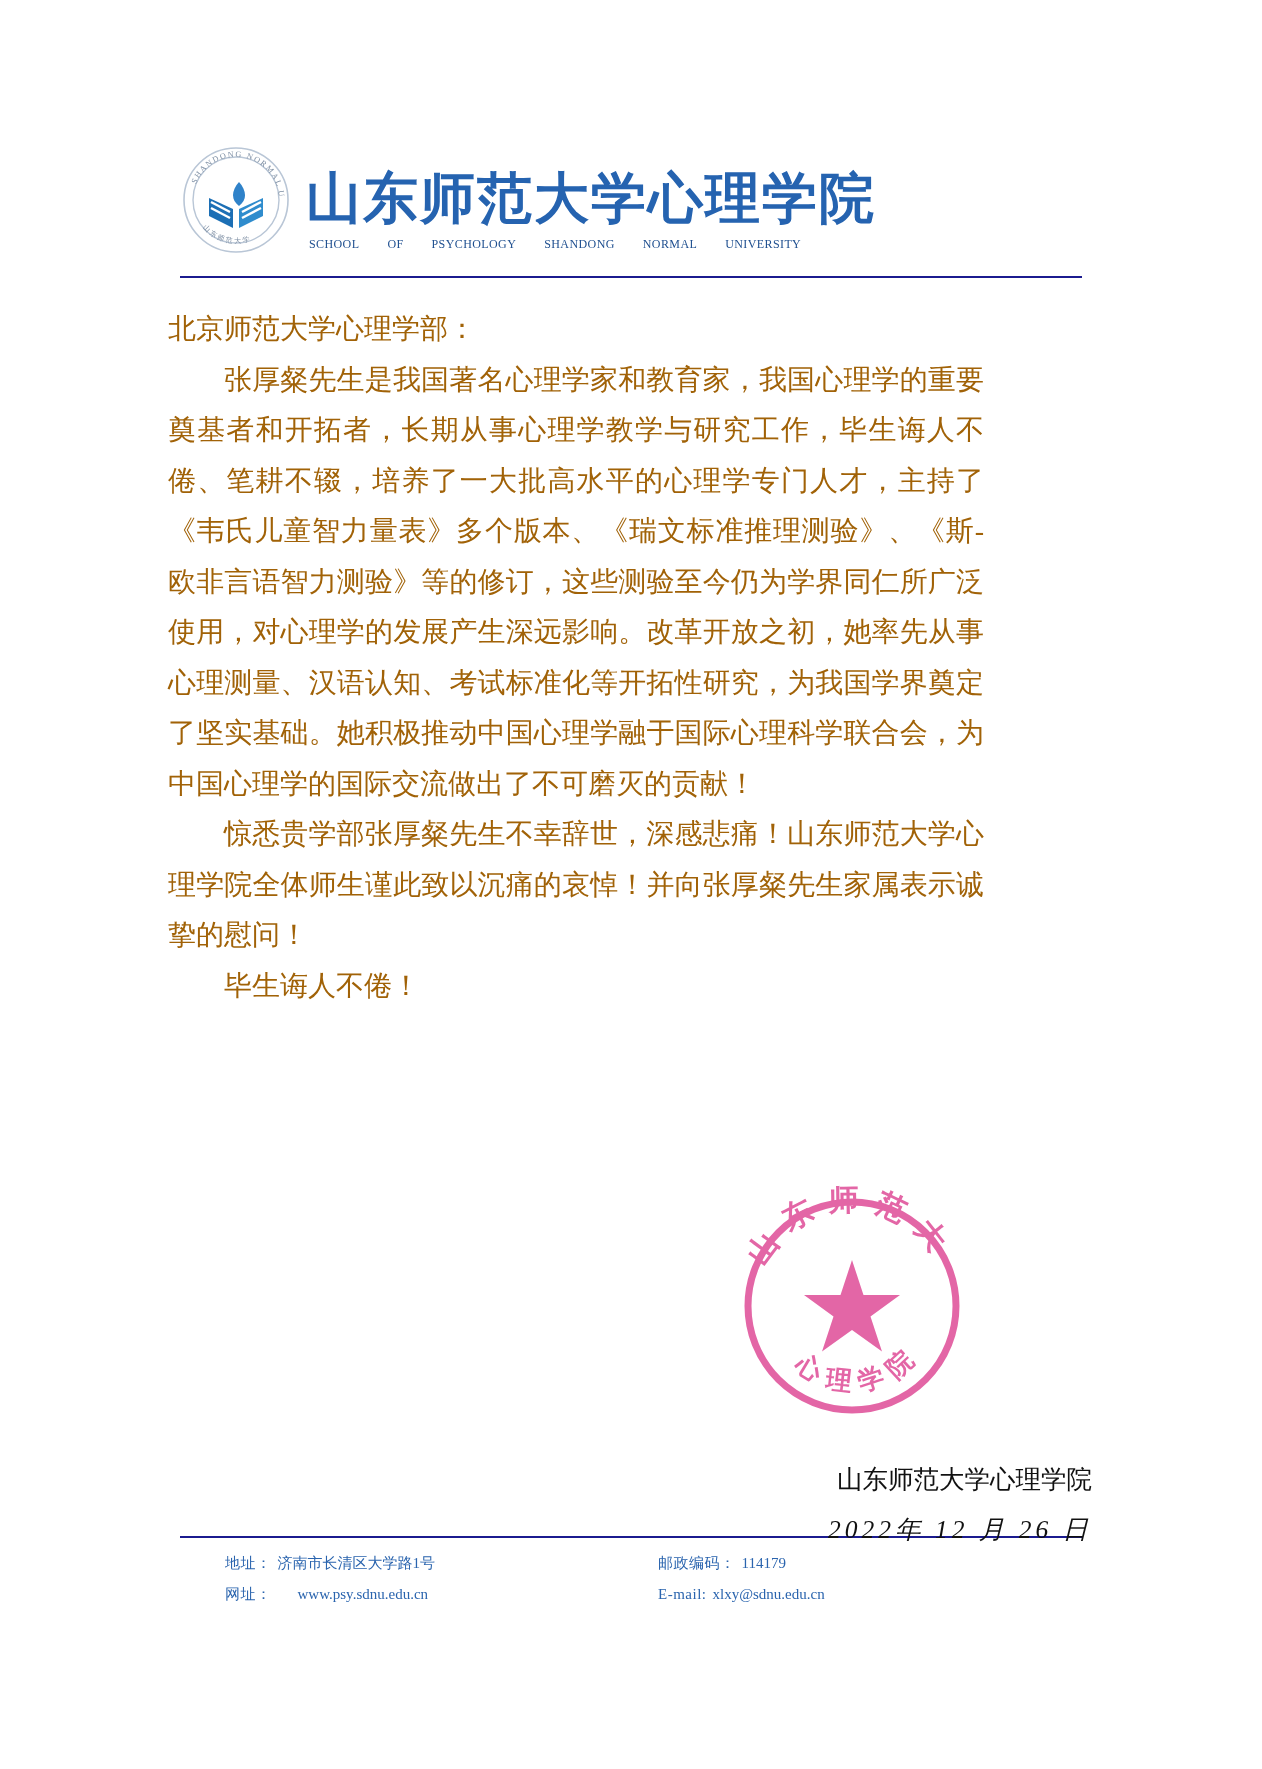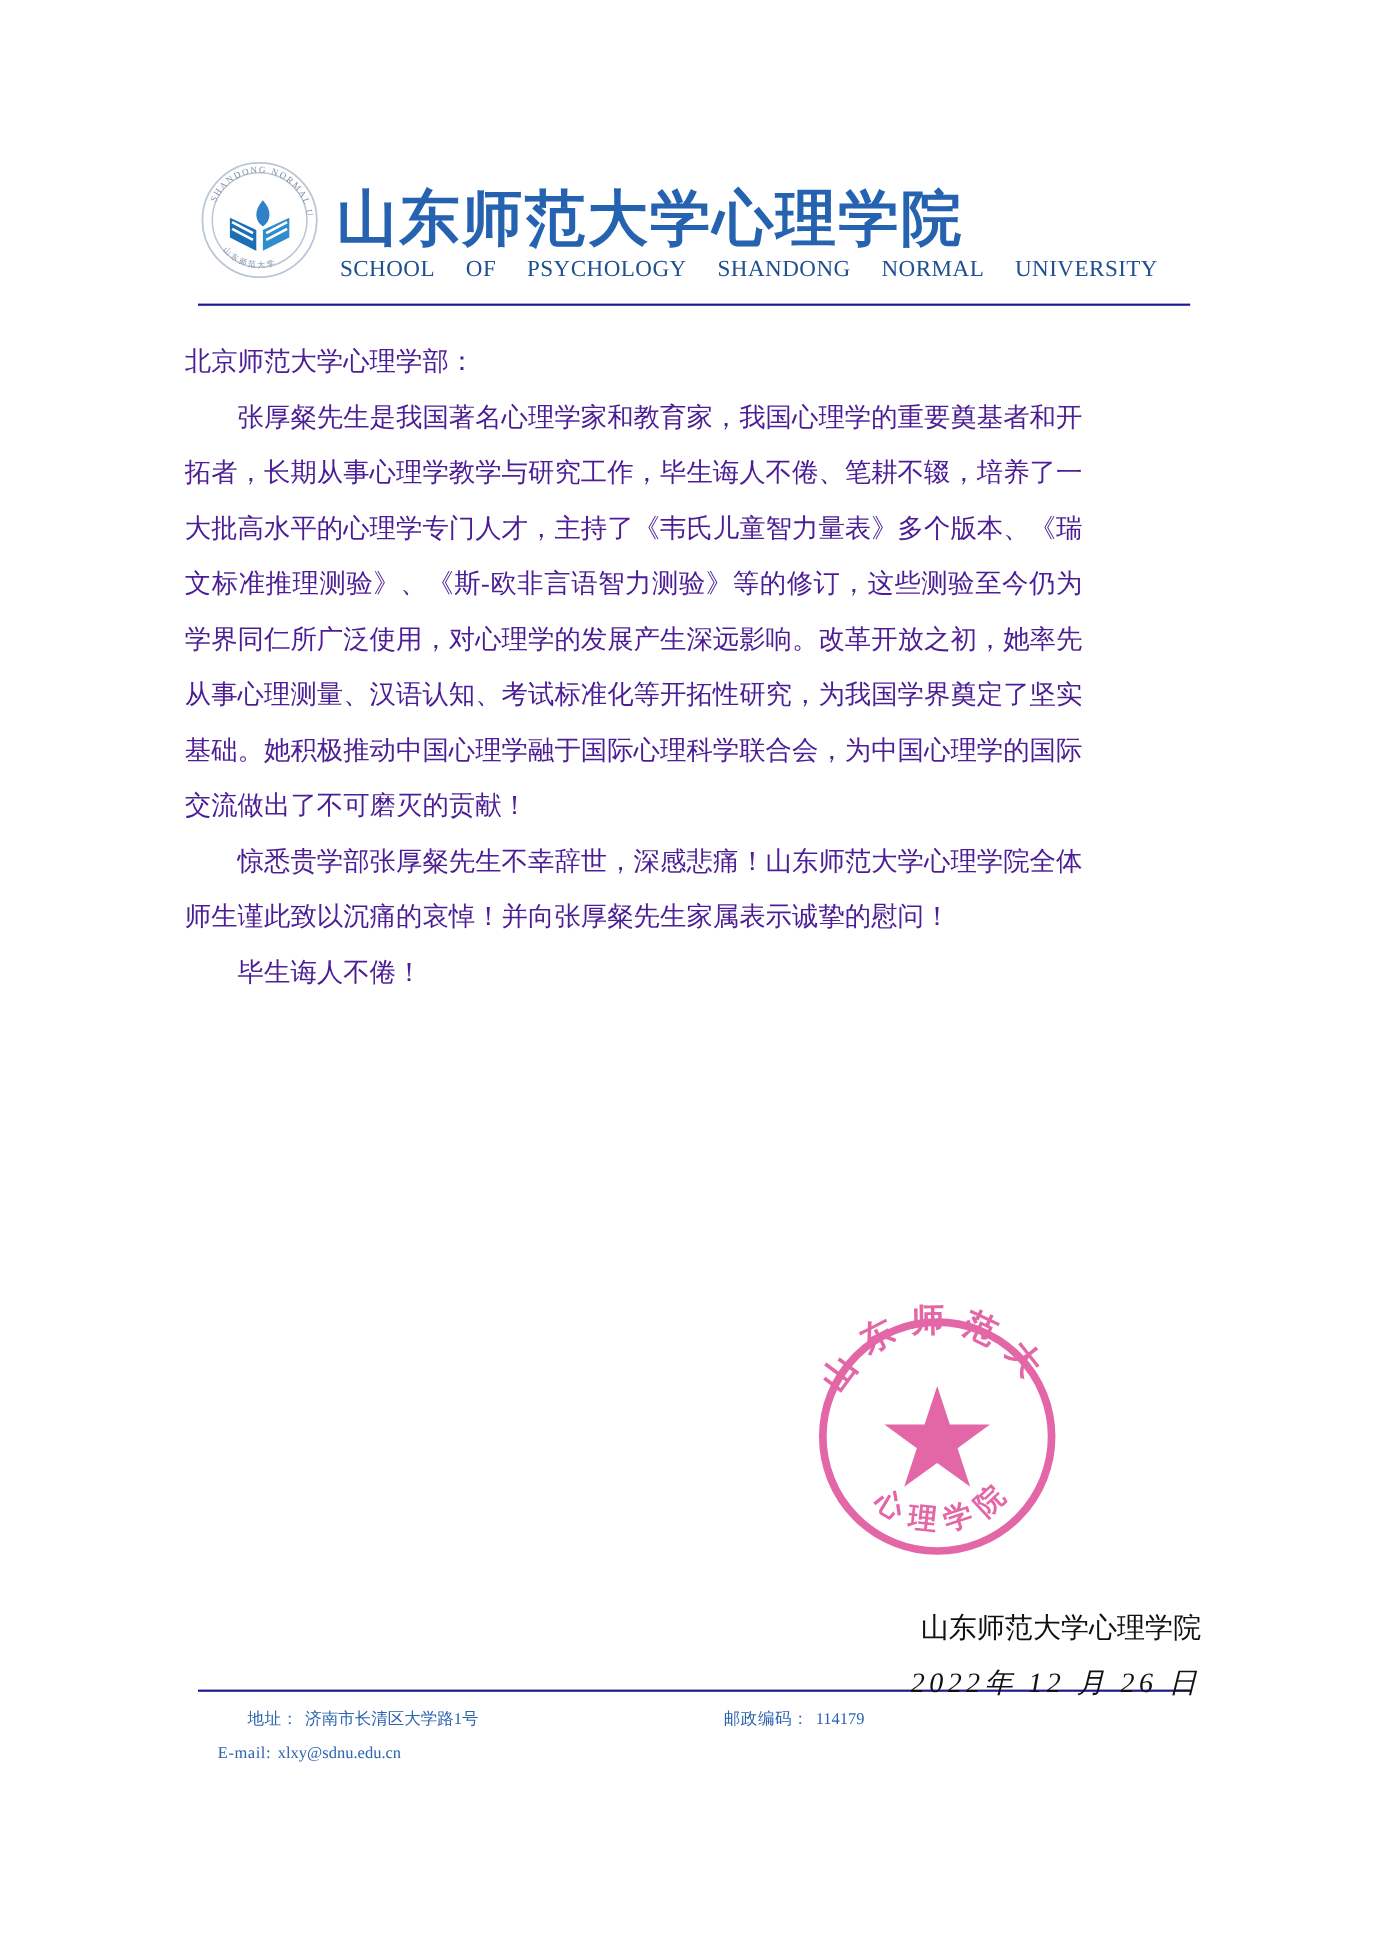--- a/index.html
+++ b/index.html
@@ -48,21 +48,21 @@
     font-size: 55px;
     line-height: 62px;
     letter-spacing: 2px;
     color: #2563b0;
     font-weight: 700;
     white-space: nowrap;
   }
   .org-en {
     margin-top: 4px;
     font-family: "Liberation Serif", "DejaVu Serif", serif;
-    font-size: 21px;
+    font-size: 12px;
     line-height: 20px;
     letter-spacing: 0.4px;
     color: #205090;
     white-space: nowrap;
     padding-left: 3px;
   }
   .org-en span { margin-right: 28px; }
   .org-en span:last-child { margin-right: 0; }
 
   .rule-top {
@@ -74,23 +74,23 @@
     border-top: 2.6px solid #1b1b8f;
   }
 
   
   .body-text {
     position: absolute;
     left: 168px;
     top: 304px;
     width: 816px;
     font-family: "Liberation Serif", "DejaVu Serif", serif;
-    font-size: 24px;
+    font-size: 28px;
     line-height: 50.5px;
-    color: #4c1d95;
+    color: #a16207;
     text-align: justify;
     text-justify: inter-character;
   }
   .body-text p {
     margin: 0 0 0 0;
     text-indent: 0;
   }
   .body-text p.indent { text-indent: 2em; }
 
   
@@ -224,19 +224,22 @@
   <div class="footer">
     <div class="f-row">
       <div class="f-col-l">
         <span class="f-lbl">地址：</span><span class="f-val">济南市长清区大学路1号</span>
       </div>
       <div class="f-col-r">
         <span class="f-lbl">邮政编码：</span><span class="f-val">114179</span>
       </div>
     </div>
     <div class="f-row">
+      <div class="f-col-l">
+        <span class="f-lbl">网址：</span><span class="f-val wide">www.psy.sdnu.edu.cn</span>
+      </div>
       <div class="f-col-r">
         <span class="f-lbl">E-mail:</span><span class="f-val">xlxy@sdnu.edu.cn</span>
       </div>
     </div>
   </div>
 
 </div>
 
 </body></html>

